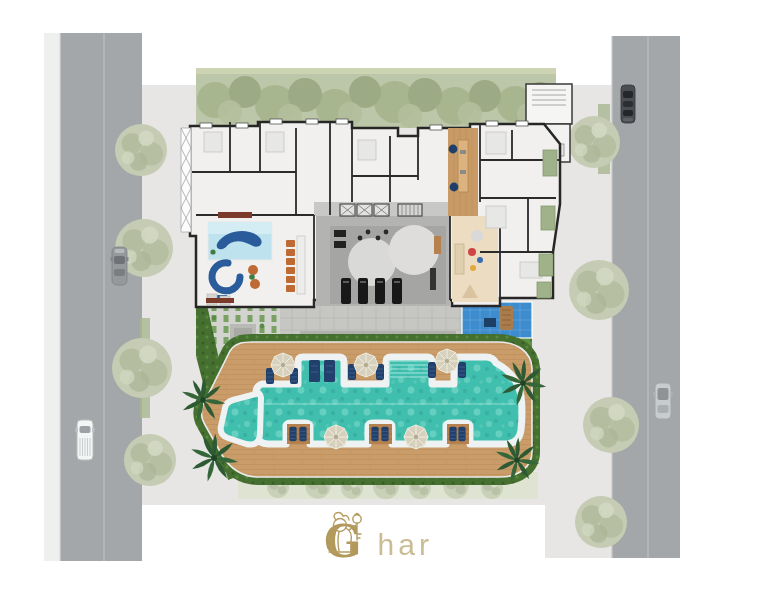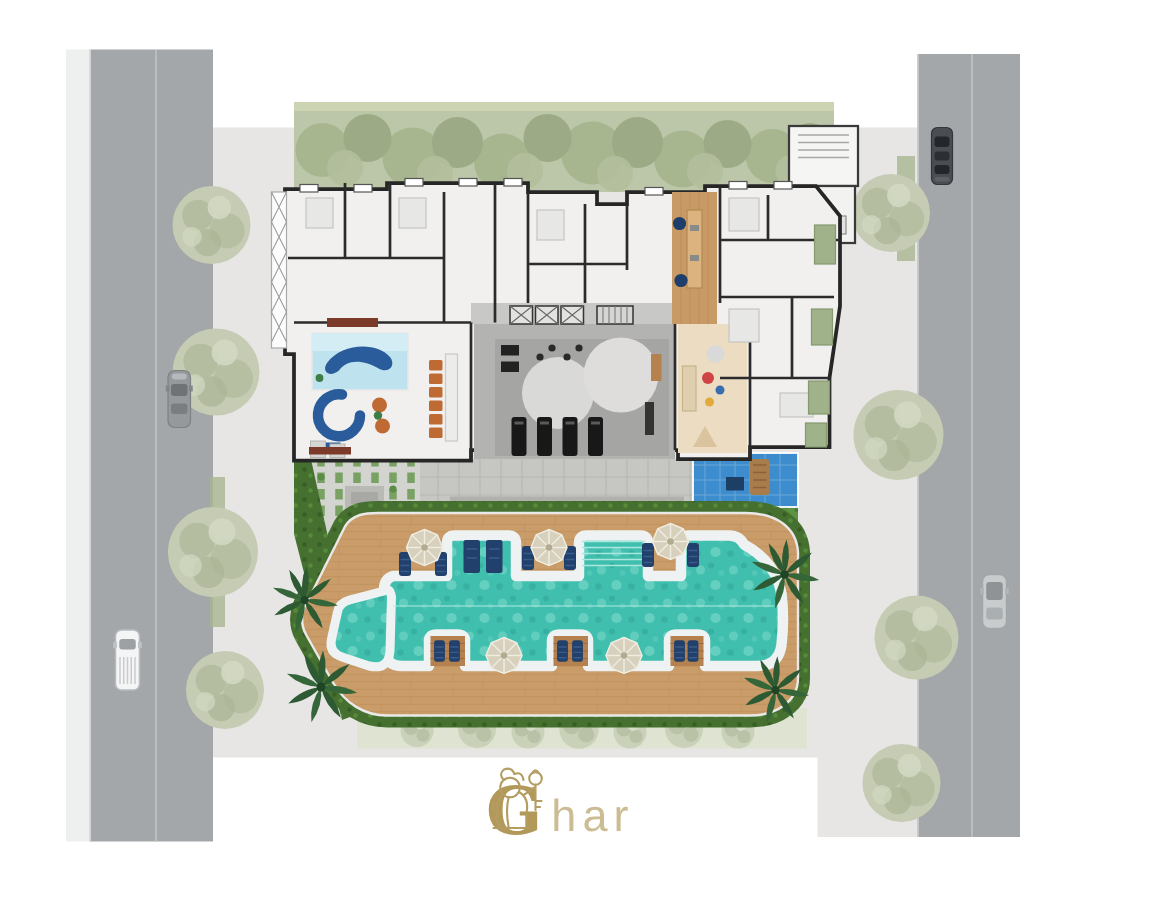--- a/index.html
+++ b/index.html
@@ -5,21 +5,21 @@
   html,body{margin:0;padding:0;background:#ffffff;}
   .stage{position:relative;width:768px;height:600px;background:#ffffff;overflow:hidden;
          font-family:"Liberation Sans", sans-serif;}
   .stage svg{position:absolute;left:0;top:0;}
   .logo{position:absolute;left:324px;top:510px;width:180px;height:52px;
         display:flex;align-items:flex-end;}
   .logo .lion{width:44px;height:46px;margin-right:2px;}
   .logo .g{font-family:"DejaVu Serif", serif;font-weight:bold;font-size:44px;
            line-height:40px;color:#b2995a;letter-spacing:0px;}
   .logo .rest{font-family:"Liberation Sans", sans-serif;font-weight:normal;font-size:30px;
-           line-height:34px;color:#cbbc93;letter-spacing:4px;margin-left:6px;}
+           line-height:34px;color:#cbbc93;letter-spacing:4px;margin-left:16px;}
 </style>
 </head>
 <body>
 
 <div class="stage">
 <svg width="768" height="600" viewBox="0 0 768 600">
 <defs>
   <pattern id="wood" width="48" height="10" patternUnits="userSpaceOnUse">
     <rect width="48" height="10" fill="#c99c6a"></rect>
     <path d="M0,4.5H48 M0,9.5H48" stroke="#b8884f" stroke-width="0.8" opacity="0.55"></path>

